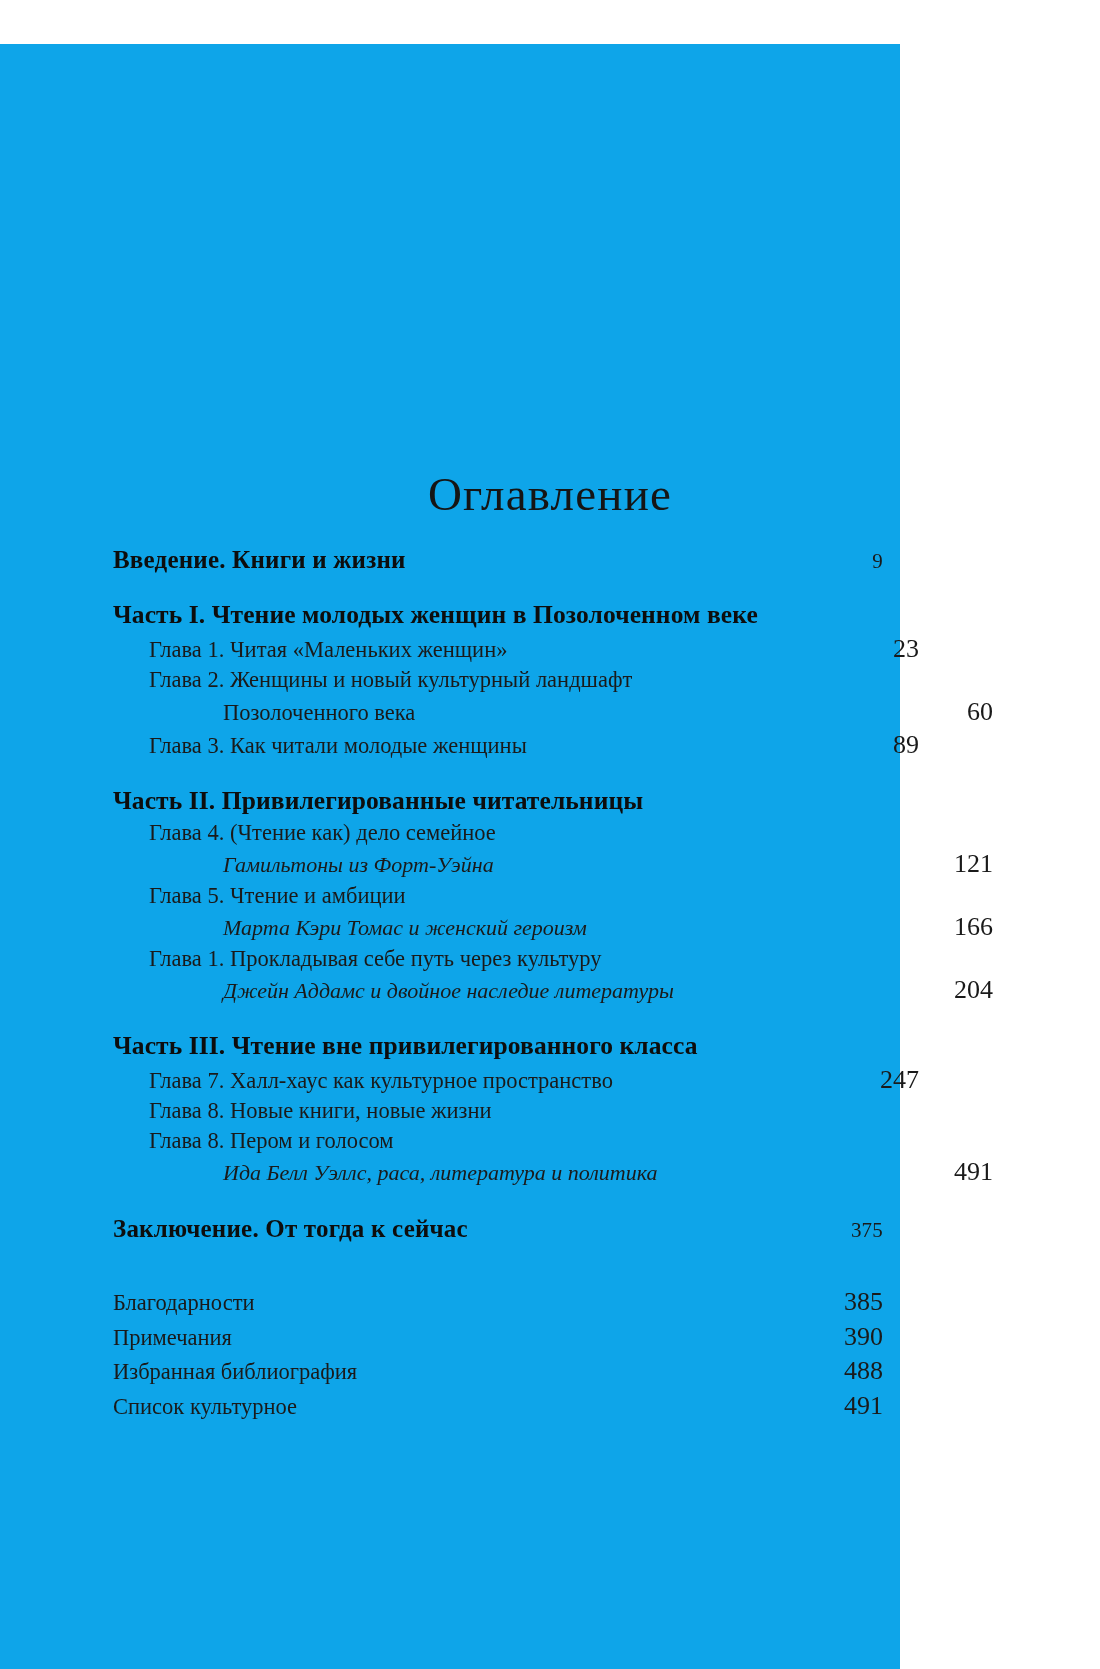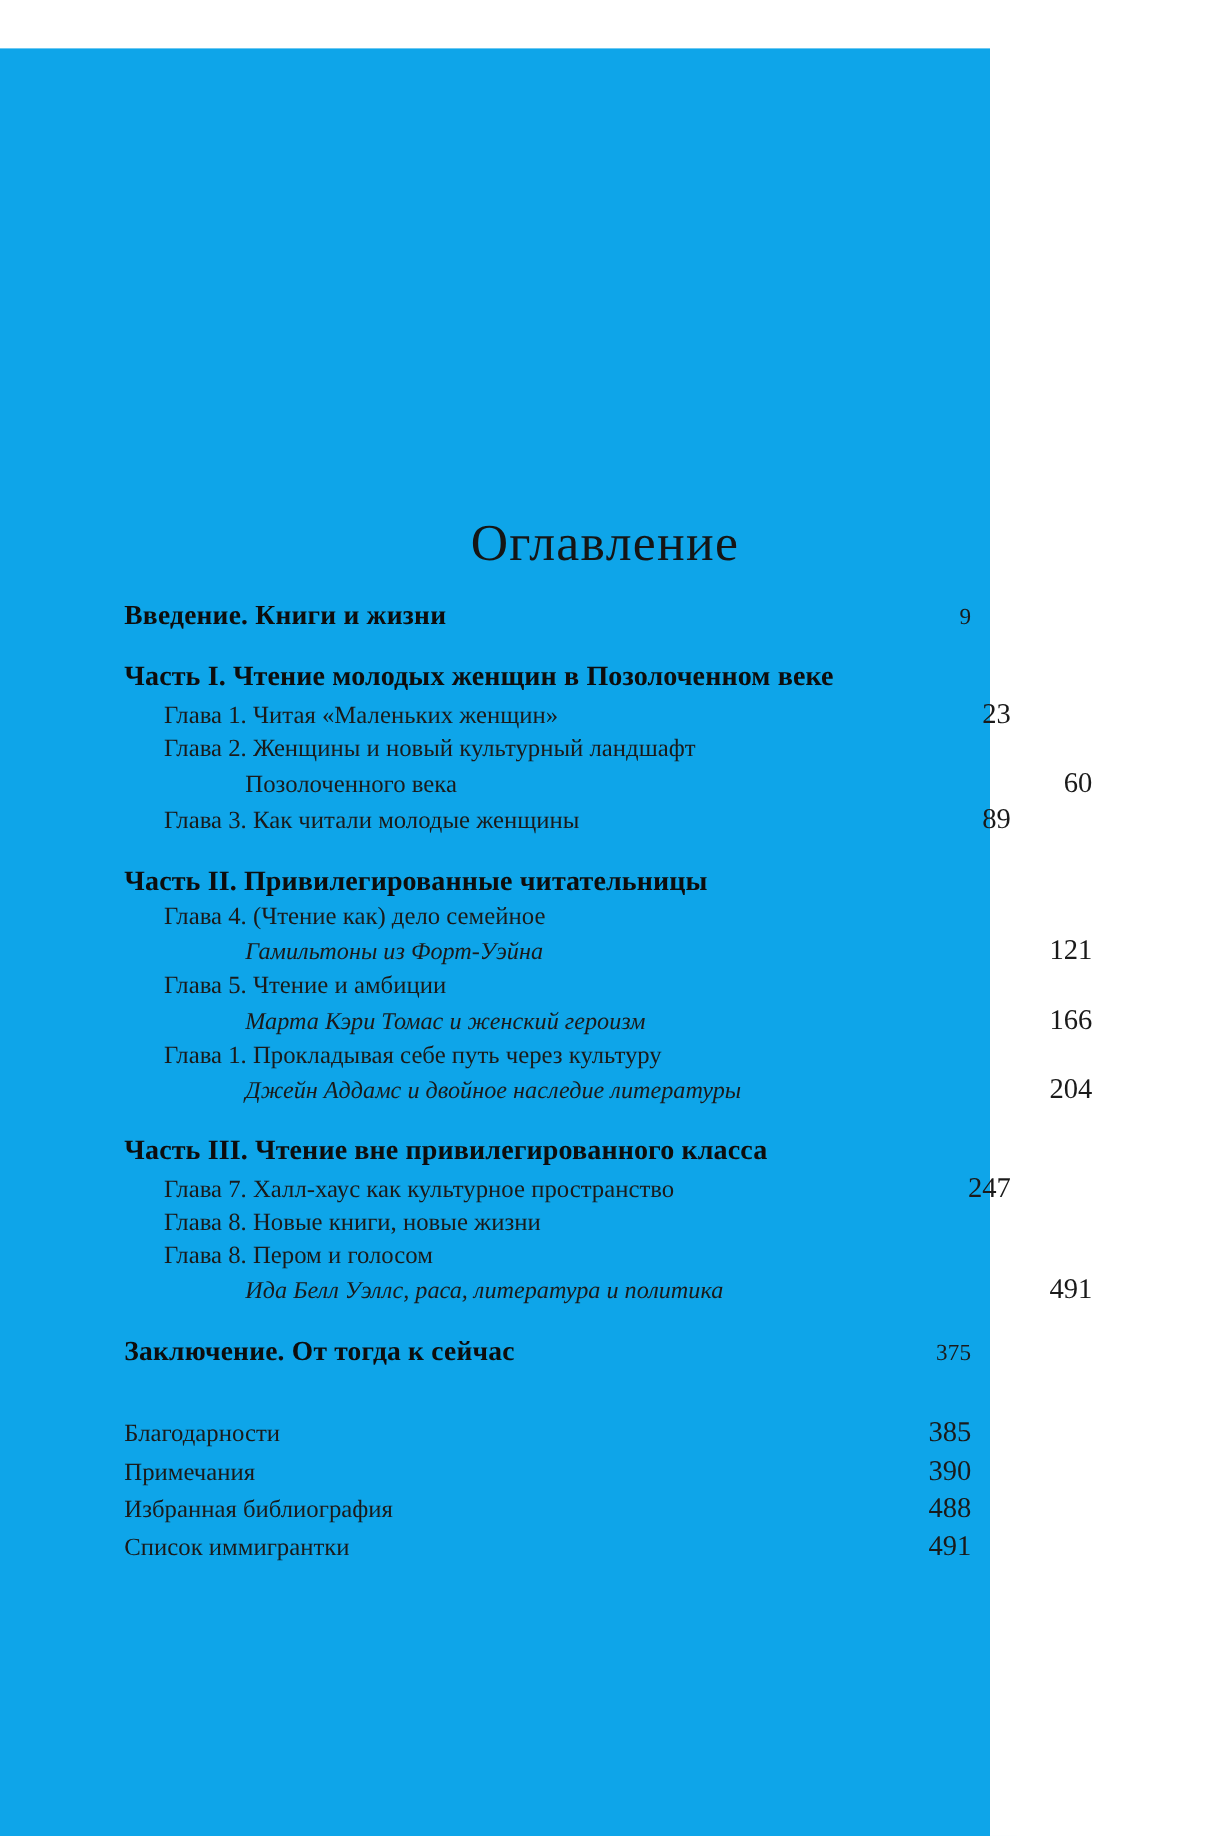--- a/index.html
+++ b/index.html
@@ -245,19 +245,19 @@
         <span class="label">Примечания</span>
         <span class="filler"></span>
         <span class="pageno">390</span>
       </div>
       <div class="entry back">
         <span class="label">Избранная библиография</span>
         <span class="filler"></span>
         <span class="pageno">488</span>
       </div>
       <div class="entry back">
-        <span class="label">Список иммигрантки</span>
+        <span class="label">Список культурное</span>
         <span class="filler"></span>
         <span class="pageno">491</span>
       </div>
     </div>
 
 </div>
 
 </body></html>

